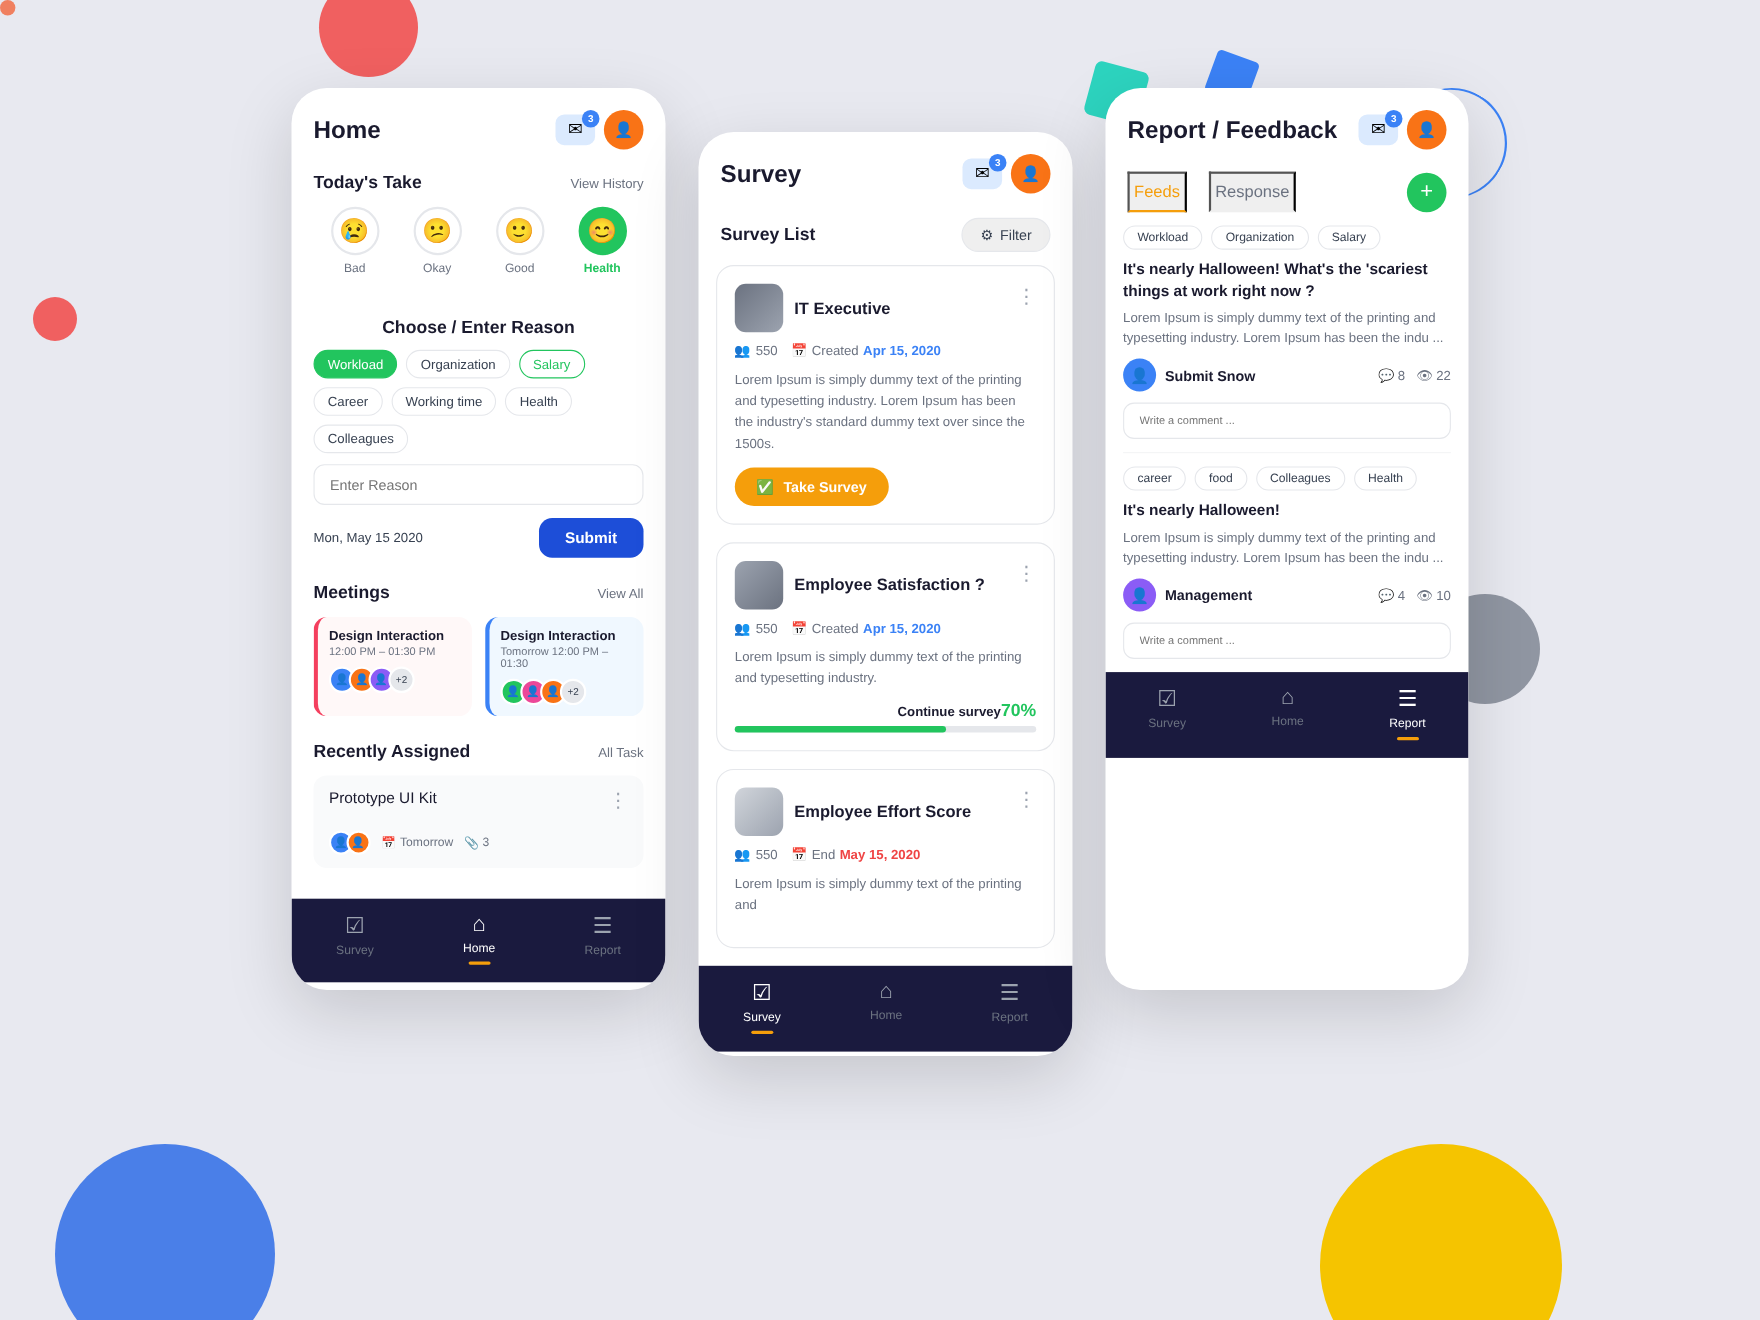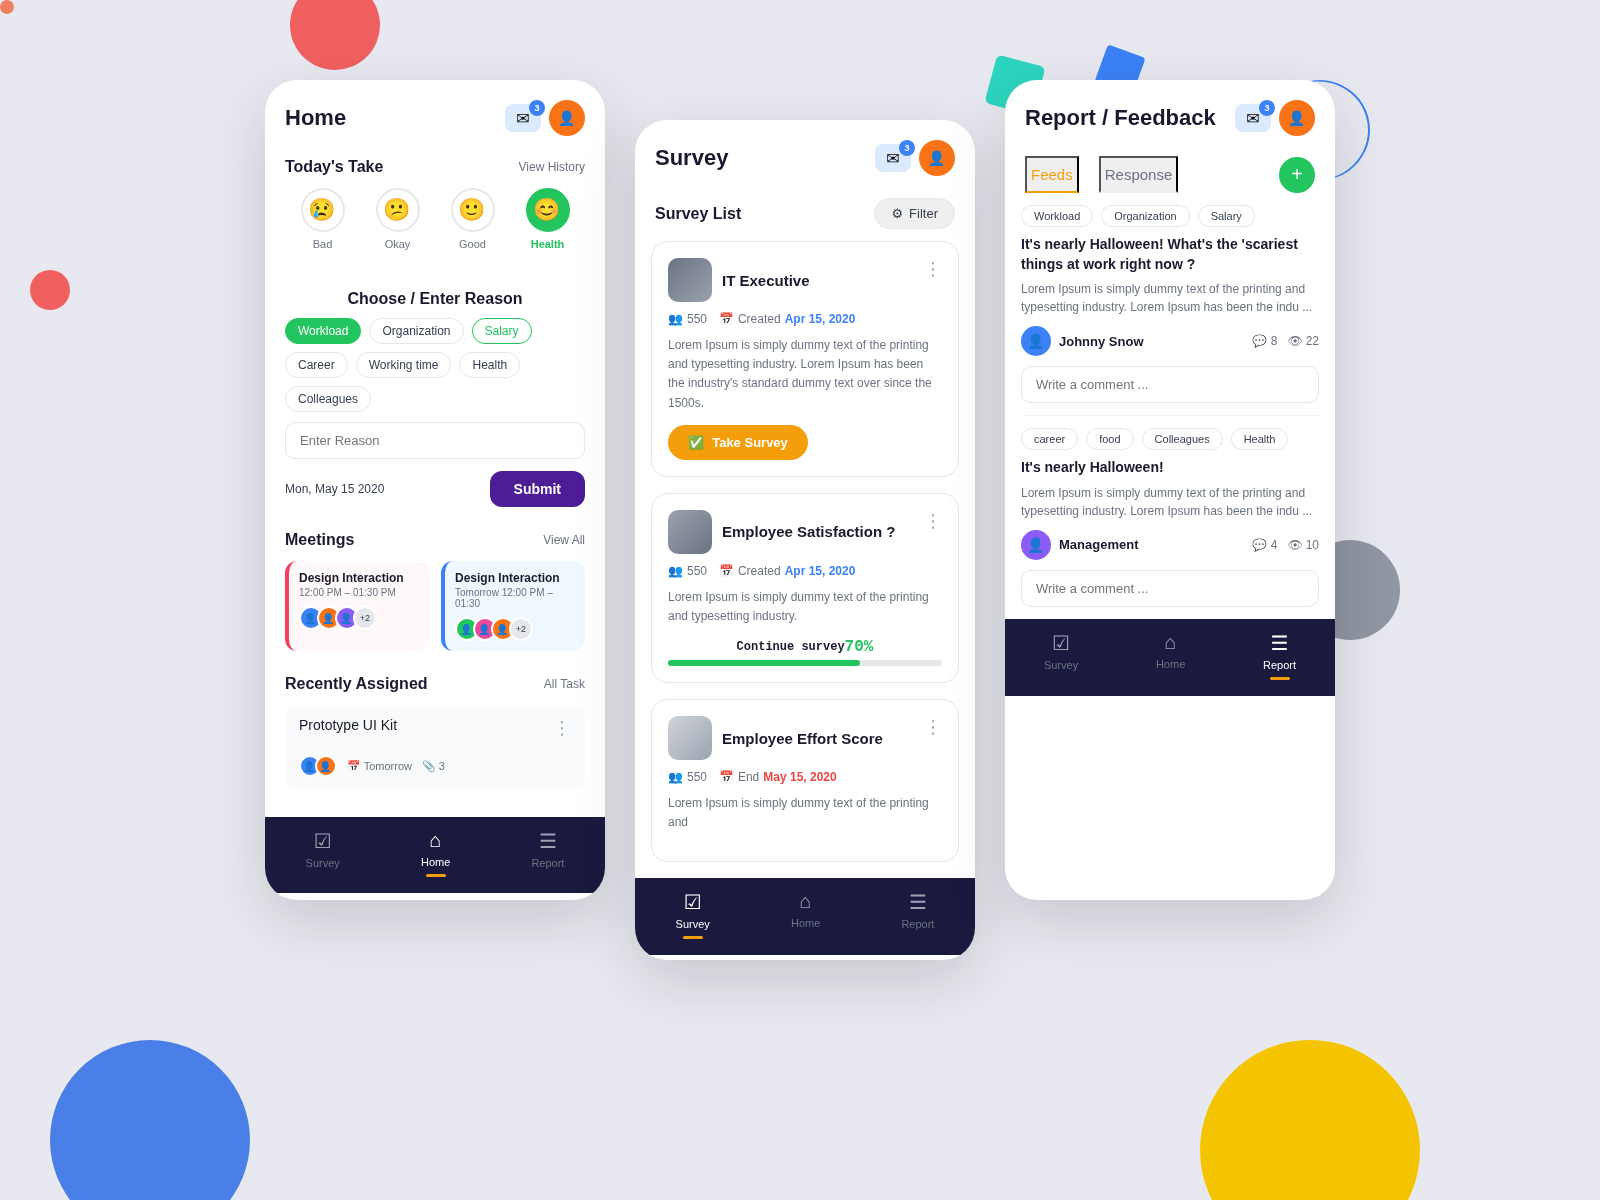--- a/index.html
+++ b/index.html
@@ -174,21 +174,21 @@
       outline: none;
       margin-bottom: 12px;
     }
     .submit-row {
       display: flex;
       justify-content: space-between;
       align-items: center;
     }
     .date-text { font-size: 12px; color: #374151; font-weight: 500; }
     .submit-btn {
-      background: #4c1d95;
+      background: #1d4ed8;
       color: white;
       border: none;
       padding: 10px 24px;
       border-radius: 12px;
       font-size: 14px;
       font-weight: 600;
       cursor: pointer;
     }
 
     
@@ -328,24 +328,23 @@
       border-radius: 24px;
       font-size: 13px;
       font-weight: 600;
       cursor: pointer;
       display: flex;
       align-items: center;
       gap: 8px;
     }
     .progress-row {
       display: flex;
-      justify-content: center;
+      justify-content: flex-end;
       align-items: center;
       margin-bottom: 4px;
-      font-family: Liberation Mono, monospace;
     }
     .progress-label { font-size: 12px; font-weight: 700; color: #1a1a2e; }
     .progress-pct { font-size: 16px; font-weight: 700; color: #22c55e; }
     .progress-bar-bg {
       background: #e5e7eb;
       border-radius: 4px;
       height: 6px;
       width: 100%;
     }
     .progress-bar-fill {
@@ -407,21 +406,21 @@
       gap: 8px;
     }
     .feed-author-name { font-size: 13px; font-weight: 600; color: #1a1a2e; }
     .feed-stats { display: flex; gap: 10px; }
     .feed-stat { font-size: 12px; color: #6b7280; display: flex; align-items: center; gap: 3px; }
     .comment-input {
       width: 100%;
       padding: 10px 14px;
       border: 1.5px solid #e5e7eb;
       border-radius: 10px;
-      font-size: 13px;
+      font-size: 10px;
       color: #9ca3af;
       outline: none;
       margin-top: 10px;
     }
     .divider { height: 1px; background: #f3f4f6; margin: 4px 16px; }
 
     
     .av-orange { background: #f97316; }
     .av-blue { background: #3b82f6; }
     .av-purple { background: #8b5cf6; }
@@ -686,21 +685,21 @@
       <div class="feed-tags">
         <span class="feed-tag">Workload</span>
         <span class="feed-tag">Organization</span>
         <span class="feed-tag">Salary</span>
       </div>
       <div class="feed-title">It's nearly Halloween! What's the 'scariest things at work right now ?</div>
       <div class="feed-desc">Lorem Ipsum is simply dummy text of the printing and typesetting industry. Lorem Ipsum has been the indu ...</div>
       <div class="feed-author-row">
         <div class="feed-author">
           <div class="avatar-sm av-blue" style="width:30px;height:30px;">👤</div>
-          <span class="feed-author-name">Johnny Snow</span>
+          <span class="feed-author-name">Submit Snow</span>
         </div>
         <div class="feed-stats">
           <span class="feed-stat">💬 <span>8</span></span>
           <span class="feed-stat">👁 <span>22</span></span>
         </div>
       </div>
       <input class="comment-input" type="text" placeholder="Write a comment ..." style="">
     </div>
 
     <div class="divider"></div>

